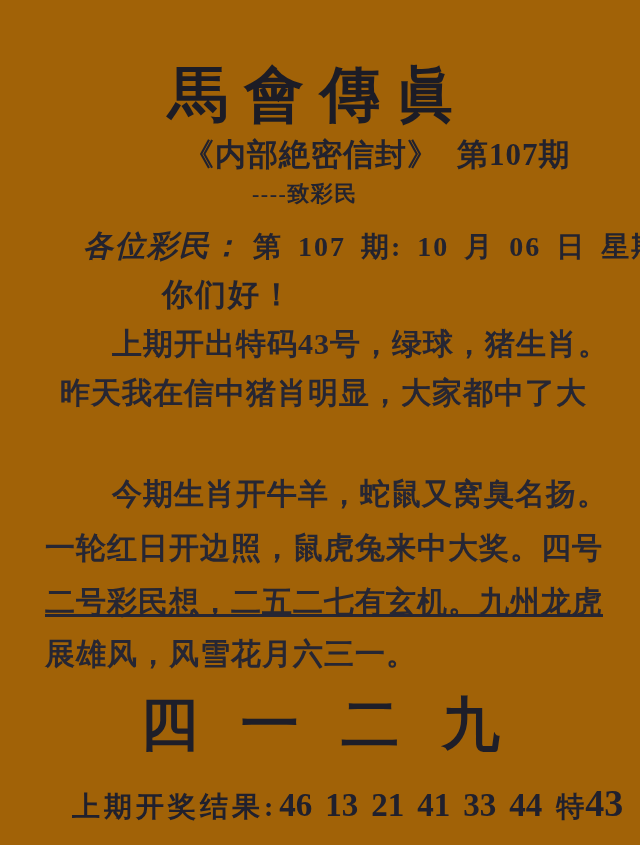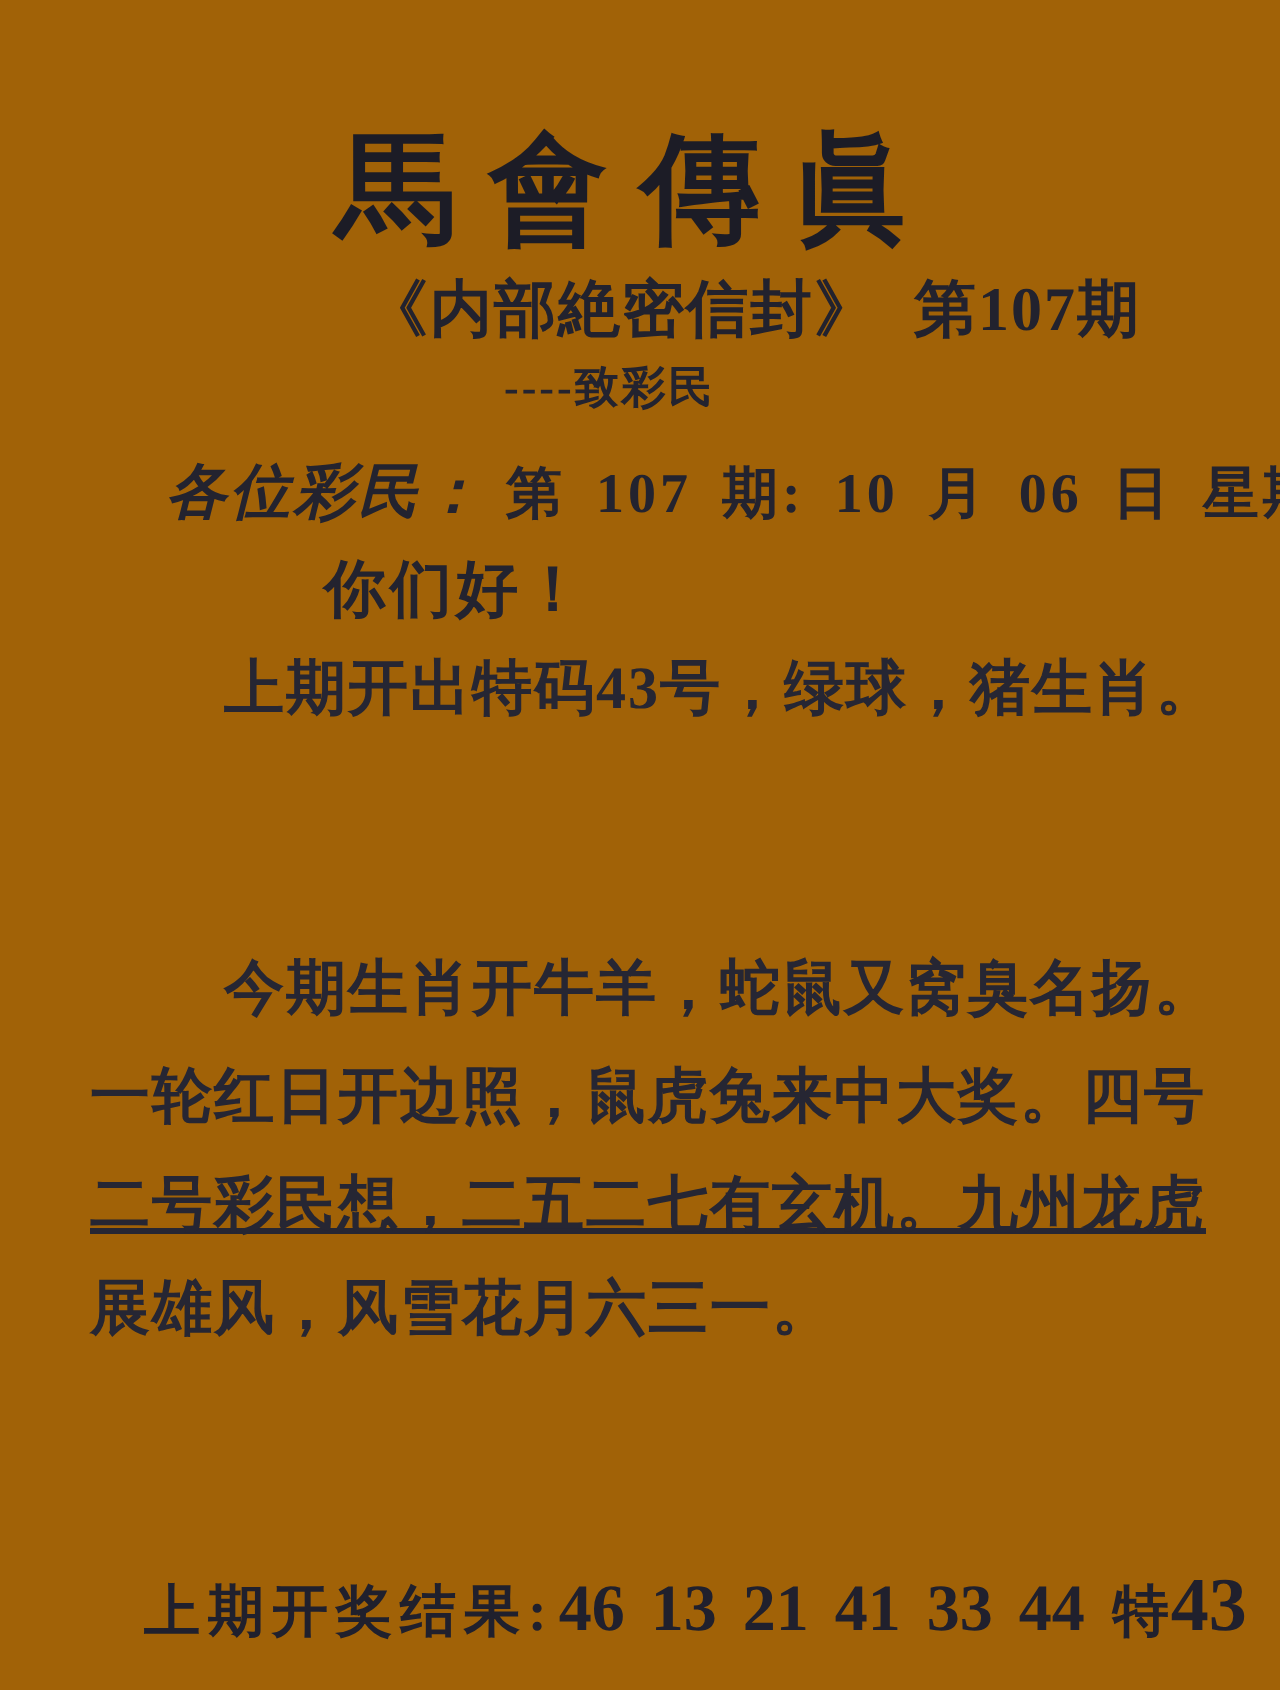--- a/index.html
+++ b/index.html
@@ -134,23 +134,30 @@
 
   <div class="line dedication">----致彩民</div>
 
   <div class="line greeting1">
     <span class="salutation">各位彩民：</span><span class="issue-date">第 107 期: 10 月 06 日 星期一</span>
   </div>
 
   <div class="line greeting2">你们好！</div>
 
   <div class="line body-line bl1">上期开出特码43号，绿球，猪生肖。</div>
+  <div class="line body-line bl2">昨天我在信中猪肖明显，大家都中了大</div>
   <div class="line body-line bl4">今期生肖开牛羊，蛇鼠又窝臭名扬。</div>
   <div class="line body-line bl5">一轮红日开边照，鼠虎兔来中大奖。四号</div>
   <div class="line body-line bl6">二号彩民想，二五二七有玄机。九州龙虎</div>
   <div class="line body-line bl7">展雄风，风雪花月六三一。</div>
 
+  <div class="big-numbers">
+    <span class="digit">四</span>
+    <span class="digit">一</span>
+    <span class="digit">二</span>
+    <span class="digit">九</span>
+  </div>
 
   <div class="line result">
     <span class="result-label">上期开奖结果:</span><span class="num first">46</span><span class="num">13</span><span class="num">21</span><span class="num">41</span><span class="num">33</span><span class="num">44</span><span class="special-label">特</span><span class="special-value">43</span>
   </div>
 
 </div>
 
 </body></html>

